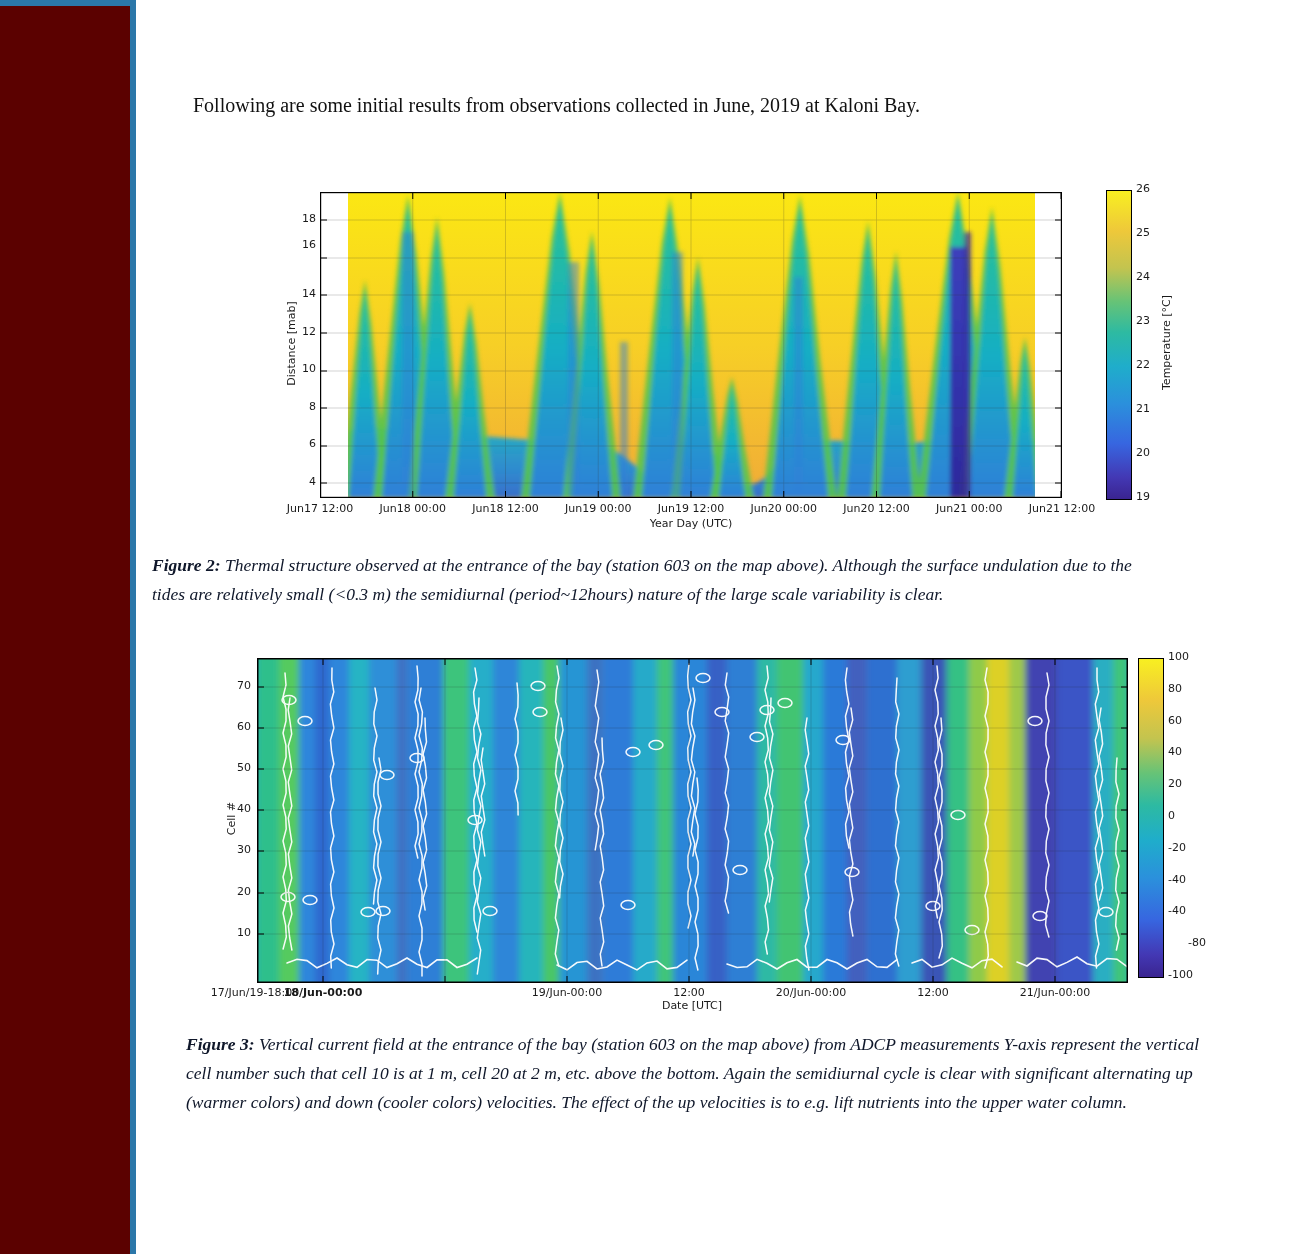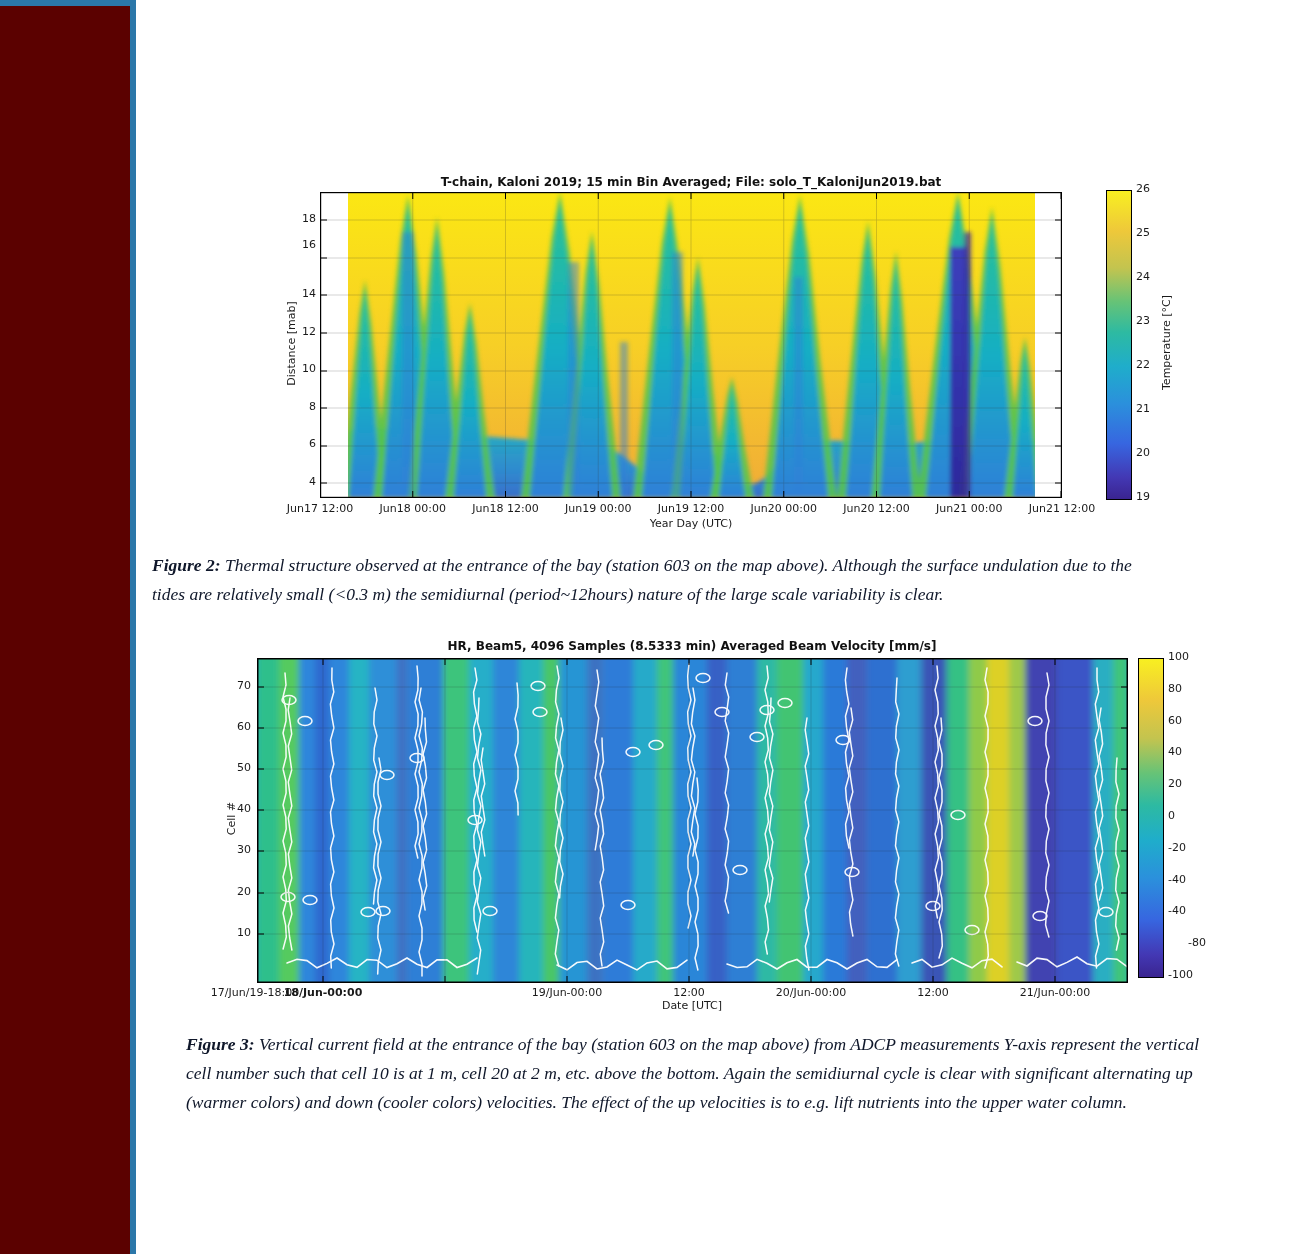--- a/index.html
+++ b/index.html
@@ -25,22 +25,22 @@
 </style>
 </head>
 <body>
 
 <div id="page">
 
   <div class="maroon" style="background: rgb(91, 1, 0);"></div>
   <div class="blueh" style="background: rgb(43, 119, 169);"></div>
   <div class="bluev" style="background: rgb(43, 119, 169);"></div>
 
-
-  <div class="chtitle" style="left:691px;top:175px">T-chain, Kaloni 2019; 15 min Bin Averaged; File: solo_T_KaloniJun2019.bat</div>
+  <div class="intro">Following are some initial results from observations collected in June, 2019 at Kaloni Bay.</div>
+
 
   <svg id="c1art" class="chart" style="left:320px;top:192px" width="742" height="306" viewBox="0 0 742 306">
     <defs>
       <linearGradient id="gy" x1="0" y1="0" x2="0" y2="1">
         <stop offset="0" stop-color="#fbe713"></stop>
           <stop offset="0.5" stop-color="#f7cf26"></stop>
         <stop offset="1" stop-color="#f0ab38"></stop>
       </linearGradient>
       <linearGradient id="gp" x1="0" y1="0" x2="0" y2="1">
         <stop offset="0" stop-color="#2cc393"></stop>
@@ -166,21 +166,20 @@
   <div class="axlab rot" style="left:181px;top:337px;width:220px">Distance [mab]</div>
   <div class="axlab center" style="left:691px;top:517px">Year Day (UTC)</div>
 
   <div class="cbar" style="left:1106px;top:190px;width:24px;height:308px"></div>
   <div class="axlab rot" style="left:1046px;top:336px;width:240px">Temperature [°C]</div>
 
   <div class="caption" style="left:152px;top:551px;width:1012px">
     <b>Figure 2:</b><span> Thermal structure observed at the entrance of the bay (station 603 on the map above). Although the surface undulation due to the tides are relatively small (&lt;0.3 m) the semidiurnal (period~12hours) nature of the large scale variability is clear.</span>
   </div>
 
-  <div class="chtitle" style="left:692px;top:639px">HR, Beam5, 4096 Samples (8.5333 min) Averaged Beam Velocity [mm/s]</div>
 
   <svg id="c2art" class="chart" style="left:257px;top:658px" width="871" height="325" viewBox="0 0 871 325">
       <rect x="0" y="0" width="871" height="325" fill="#29aecb"></rect>
       <g filter="url(#f2)">
         <rect x="0" y="-10" width="22" height="345" fill="#2fbf8b" opacity="1"></rect>
         <rect x="22" y="-10" width="20" height="345" fill="#55ca5f" opacity="1"></rect>
         <rect x="42" y="-10" width="50" height="345" fill="#2e86db" opacity="1"></rect>
         <rect x="58" y="-10" width="14" height="345" fill="#2d62cc" opacity="0.8"></rect>
         <rect x="92" y="-10" width="20" height="345" fill="#28b4c4" opacity="1"></rect>
         <rect x="112" y="-10" width="30" height="345" fill="#2e8fd8" opacity="1"></rect>

